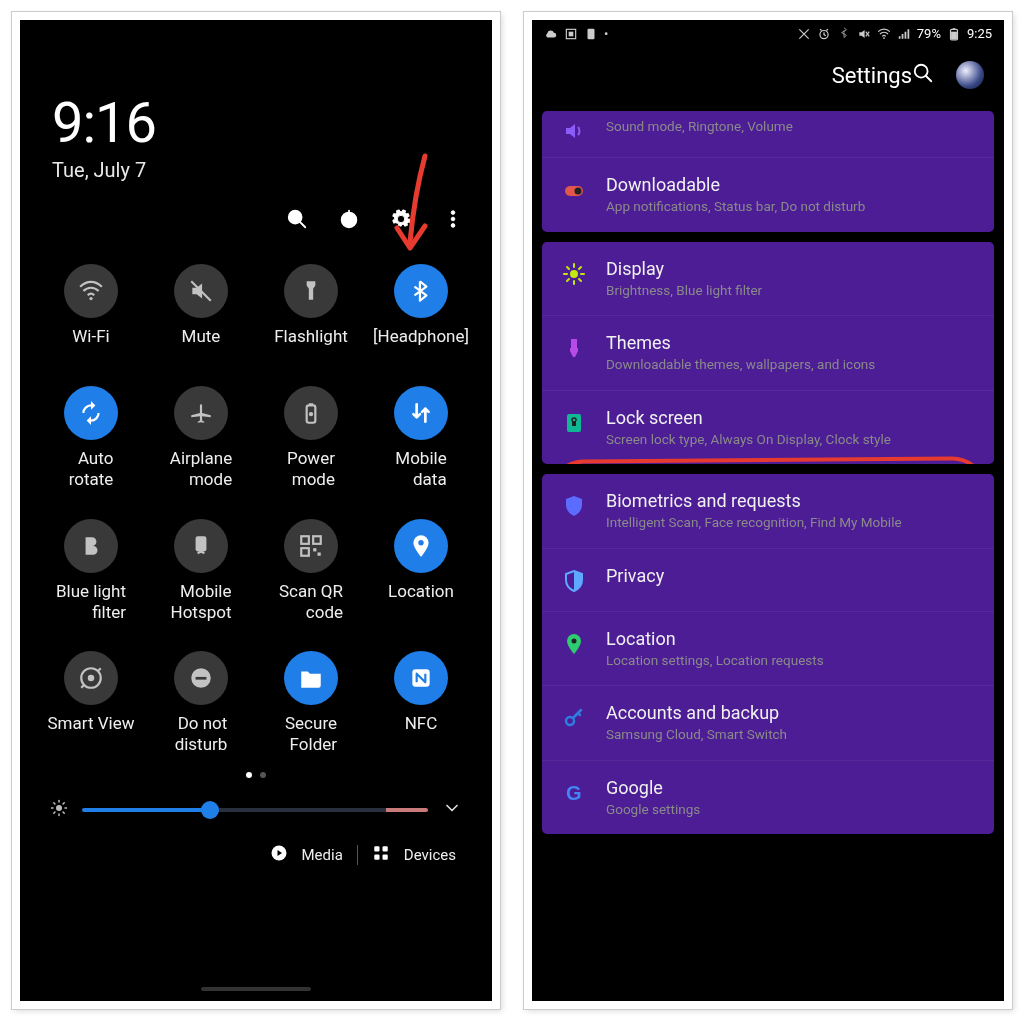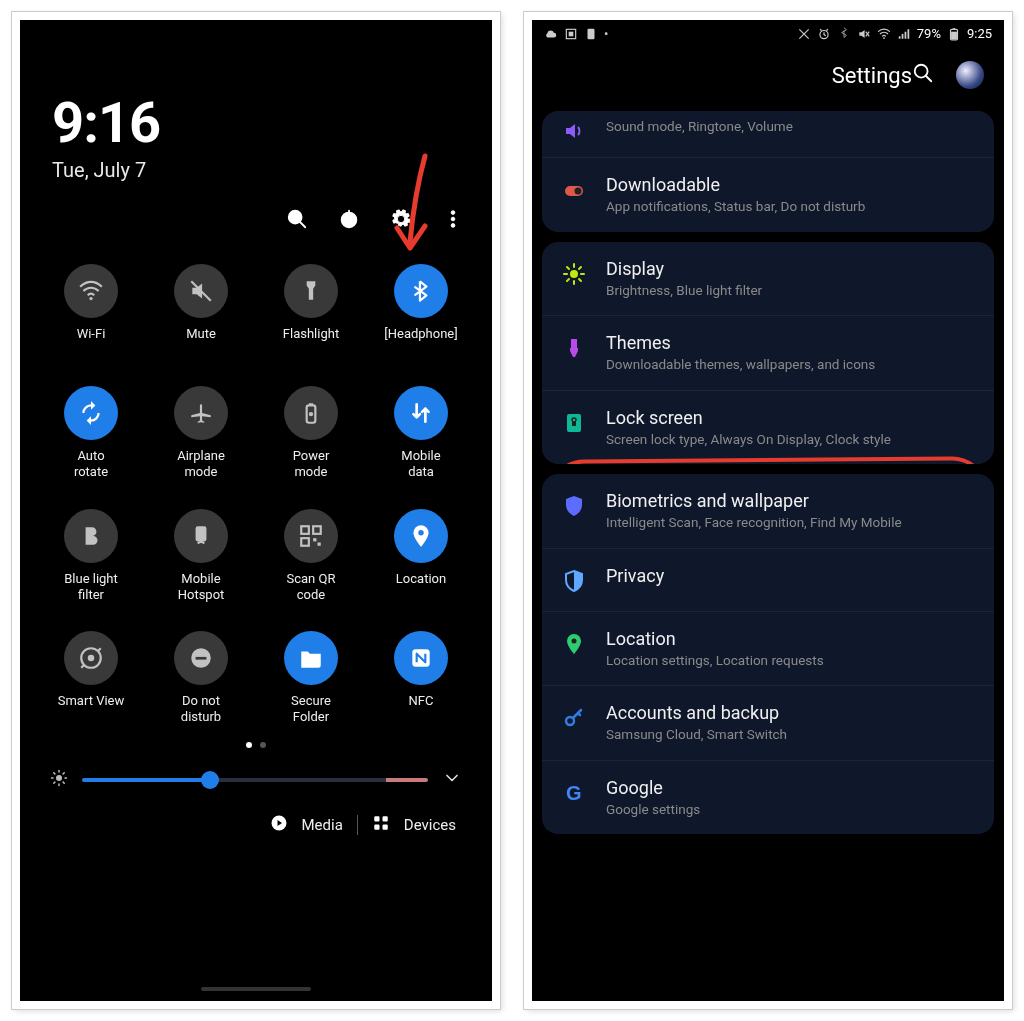--- a/index.html
+++ b/index.html
@@ -17,21 +17,21 @@
     background: #000;
     border: 8px solid #fff;
     box-shadow: 0 0 0 1px #ccc, 2px 2px 6px rgba(0,0,0,0.15);
     position: relative;
     overflow: hidden;
     color: #fff;
   }
 
   
   .qs-header { padding: 70px 32px 10px 32px; }
-  .qs-time { font-size: 56px; font-weight: 700; letter-spacing: -1px; }
+  .qs-time { font-size: 56px; font-weight: 400; letter-spacing: -1px; }
   .qs-date { font-size: 20px; color: #e8e8e8; margin-top: 2px; }
 
   .qs-actions {
     display: flex;
     justify-content: flex-end;
     gap: 30px;
     padding: 16px 28px 8px 28px;
     align-items: center;
   }
   .qs-actions .ic { width: 22px; height: 22px; display:flex; align-items:center; justify-content:center; }
@@ -57,21 +57,21 @@
     gap: 8px;
   }
   .qs-circle {
     width: 54px; height: 54px;
     border-radius: 50%;
     display: flex; align-items: center; justify-content: center;
   }
   .qs-circle.off { background: #393939; }
   .qs-circle.on  { background: #1f7ee8; }
   .qs-circle svg { width: 26px; height: 26px; }
-  .qs-label { font-size: 13px; color: #eee; text-align: center; line-height: 1.25; min-height: 32px; }
+  .qs-label { font-size: 17px; color: #eee; text-align: right; line-height: 1.25; min-height: 32px; }
 
   .qs-dots { display:flex; justify-content:center; gap:8px; padding: 6px 0 14px; }
   .qs-dots .d { width:6px; height:6px; border-radius:50%; background:#555; }
   .qs-dots .d.active { background:#fff; }
 
   .slider-row {
     display:flex; align-items:center; gap:14px;
     padding: 6px 30px 18px 30px;
   }
   .slider-track {
@@ -108,23 +108,23 @@
 
   .set-hdr {
     display:flex; align-items:center; justify-content:flex-end;
     padding: 14px 20px 22px 20px;
   }
   .set-hdr h1 { font-size:22px; font-weight:400; }
   .set-hdr .hicons { display:flex; align-items:center; gap:22px; }
   .avatar { width:28px; height:28px; border-radius:50%; background: radial-gradient(circle at 35% 35%, #eef, #3a4a88 60%, #0b1330); }
 
   .card {
-    background:#0f172a;
+    background:#4c1d95;
     margin: 0 10px 10px 10px;
-    border-radius:16px;
+    border-radius:5px;
     overflow:hidden;
     position:relative;
   }
   .row {
     display:flex; gap:18px; align-items:flex-start;
     padding: 16px 18px;
   }
   .row + .row { border-top: 1px solid rgba(255,255,255,0.06); }
   .ricon { width:28px; height:28px; flex:none; display:flex; align-items:center; justify-content:center; margin-top:2px; }
   .rtit { font-size:18px; color:#f0f0f0; }
@@ -520,21 +520,21 @@
         <div class="circle-annot" style="top: 216px;"></div>
       </div>
       <div class="card">
         <div class="row" style="">
         <span class="ricon">
           <svg viewBox="0 0 24 24" width="24" height="24">
               <path d="M12 2l8 3v6c0 5-3.5 9-8 11-4.5-2-8-6-8-11V5z" fill="#5b6cff"></path>
             </svg>
         </span>
         <div style="flex:1">
-          <div class="rtit">Biometrics and wallpaper</div>
+          <div class="rtit">Biometrics and requests</div>
           <div class="rsub">Intelligent Scan, Face recognition, Find My Mobile</div>
         </div>
       </div>
         <div class="row" style="">
         <span class="ricon">
           <svg viewBox="0 0 24 24" width="24" height="24">
               <path d="M12 2l8 3v6c0 5-3.5 9-8 11-4.5-2-8-6-8-11V5z" fill="none" stroke="#5fa8ff" stroke-width="2"></path>
               <path d="M12 2l8 3v6c0 5-3.5 9-8 11z" fill="#5fa8ff"></path>
             </svg>
         </span>

